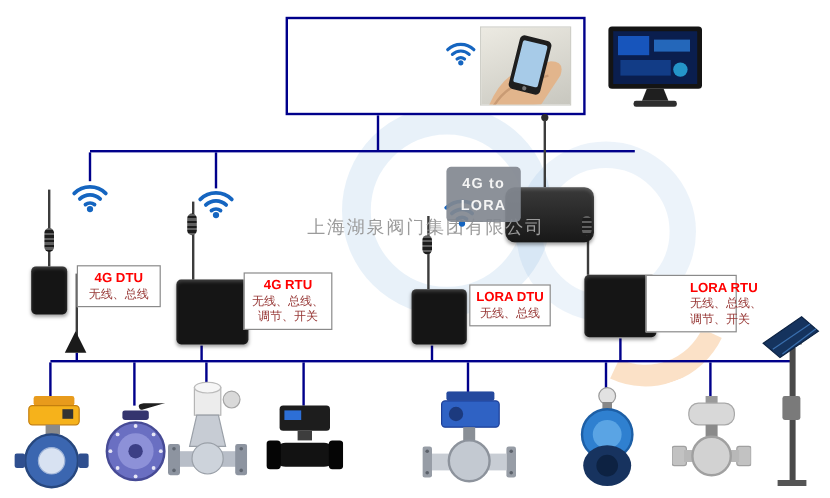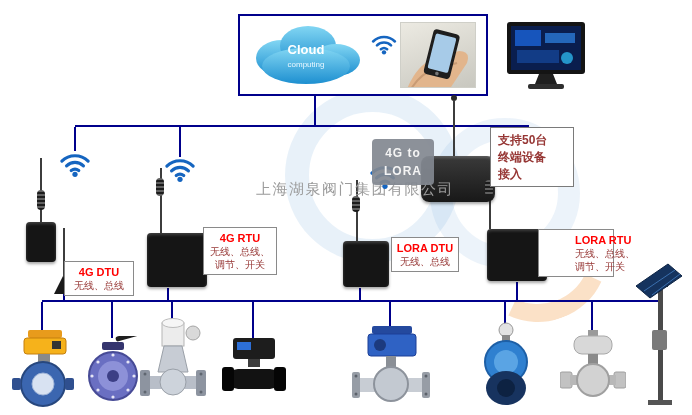--- a/index.html
+++ b/index.html
@@ -45,36 +45,20 @@
 <div id="canvas">
 
   <div class="wm-ring" style="left:285px; top:88px; width:175px; height:175px; border:24px solid rgba(125,175,220,0.18);"></div>
   <div class="wm-ring" style="left:430px; top:118px; width:150px; height:150px; border:22px solid rgba(125,175,220,0.15);"></div>
   <div class="wm-arc" style="left:468px; top:182px; width:140px; height:140px;"></div>
 
   <div class="company" style="left:224px; top:180px;margin-left:32px;">上海湖泉阀门集团有限公司</div>
 
   <div class="topbox"></div>
 
-  <div style="position:absolute; left:246px; top:18px; width:120px; height:72px; z-index:5;">
-    <svg width="120" height="72" viewBox="0 0 120 72">
-      <defs>
-        <linearGradient id="cg" x1="0" y1="0" x2="0" y2="1">
-          <stop offset="0" stop-color="#82d6f3"></stop>
-            <stop offset="1" stop-color="#1d8fd0"></stop>
-        </linearGradient>
-      </defs>
-      <ellipse cx="36" cy="40" rx="26" ry="18" fill="url(#cg)"></ellipse>
-      <ellipse cx="62" cy="28" rx="28" ry="20" fill="url(#cg)"></ellipse>
-      <ellipse cx="90" cy="42" rx="24" ry="16" fill="url(#cg)"></ellipse>
-      <ellipse cx="60" cy="48" rx="44" ry="18" fill="url(#cg)"></ellipse>
-      <text x="60" y="36" text-anchor="middle" fill="#ffffff" font-size="13" font-weight="bold">Cloud</text>
-      <text x="60" y="49" text-anchor="middle" fill="#e8f7ff" font-size="8">computing</text>
-    </svg>
-  </div>
 
   <div class="wifi" style="left:370px; top:30px;">
     <svg width="28" height="26" viewBox="0 0 36 32">
       <g fill="none" stroke="#1565c0" stroke-width="3.4" stroke-linecap="round">
         <path d="M4 14 A 20 20 0 0 1 32 14"></path>
         <path d="M9 19 A 13 13 0 0 1 27 19"></path>
         <path d="M14 24 A 6.5 6.5 0 0 1 22 24"></path>
       </g>
       <circle cx="18" cy="28" r="2.8" fill="#1565c0"></circle>
     </svg>
@@ -169,21 +153,21 @@
   <div class="devbox" style="left:421px; top:156px; width:74px; height:46px; border-radius:8px; background:linear-gradient(180deg,#3a3a3a,#181818);"></div>
 
   <div class="rod" style="left:356px; top:180px; height:61px;"></div>
   <div class="coil" style="left:352px; top:196px; height:16px;"></div>
   <div class="devbox" style="left:343px; top:241px; width:46px; height:46px;"></div>
 
   <div class="rod" style="left:489px; top:168px; height:61px;"></div>
   <div class="coil" style="left:485px; top:180px; height:16px;"></div>
   <div class="devbox" style="left:487px; top:229px; width:60px; height:52px;"></div>
 
-  <div class="label-box" style="left:64px; top:221px; width:70px;margin-top:40px;">
+  <div class="label-box" style="left:64px; top:221px; width:70px;">
     <div class="label-title">4G DTU</div>
     <div class="label-line">无线、总线</div>
   </div>
 
   <div class="label-box" style="left:203px; top:227px; width:74px;">
     <div class="label-title">4G RTU</div>
     <div class="label-line">无线、总线、</div>
     <div class="label-line">调节、开关</div>
   </div>
 
@@ -196,25 +180,20 @@
     <div class="label-title">LORA DTU</div>
     <div class="label-line">无线、总线</div>
   </div>
 
   <div class="label-box" style="left:538px; top:229px; width:76px;padding-left:36px;">
     <div class="label-title">LORA RTU</div>
     <div class="label-line">无线、总线、</div>
     <div class="label-line">调节、开关</div>
   </div>
 
-  <div class="cap-box" style="left:490px; top:127px; width:84px;">
-    <div class="cap-line">支持50台</div>
-    <div class="cap-line">终端设备</div>
-    <div class="cap-line">接入</div>
-  </div>
 
   <div class="valve" style="left:12px; top:330px;">
     <svg width="62" height="78" viewBox="0 0 62 78">
       <rect x="16" y="0" width="34" height="8" rx="2" fill="#e89b1c"></rect>
       <rect x="12" y="8" width="42" height="16" rx="3" fill="#f6b21b" stroke="#c47f0e"></rect>
       <rect x="40" y="11" width="9" height="8" fill="#333"></rect>
       <rect x="26" y="24" width="12" height="8" fill="#8a8a8a"></rect>
       <circle cx="31" cy="54" r="22" fill="#3b66b0" stroke="#27477e" stroke-width="2"></circle>
       <circle cx="31" cy="54" r="11" fill="#d8e2f2" stroke="#9fb4d8"></circle>
       <rect x="0" y="48" width="9" height="12" rx="2" fill="#2f4f8f"></rect>

